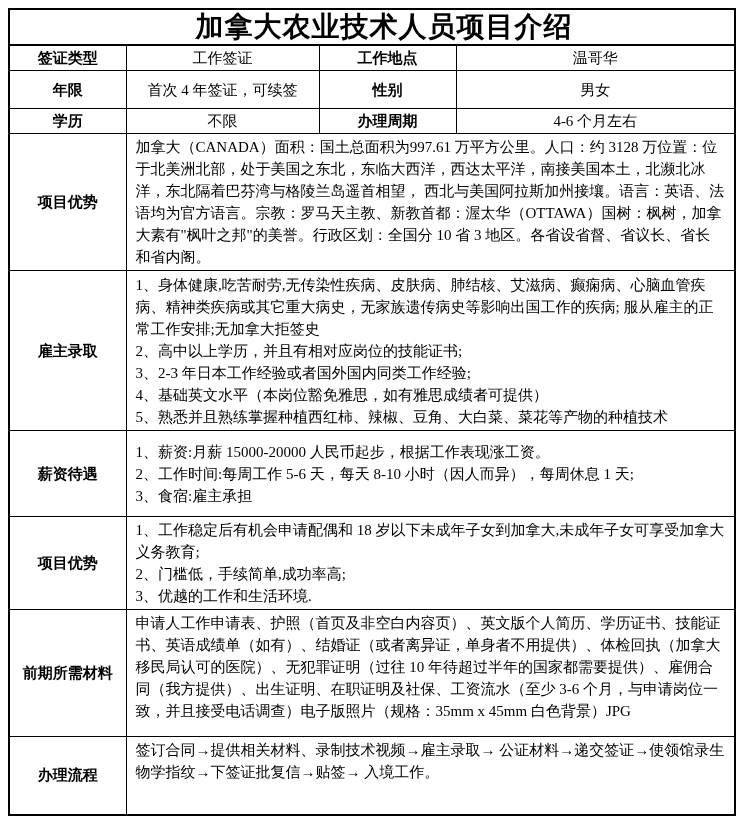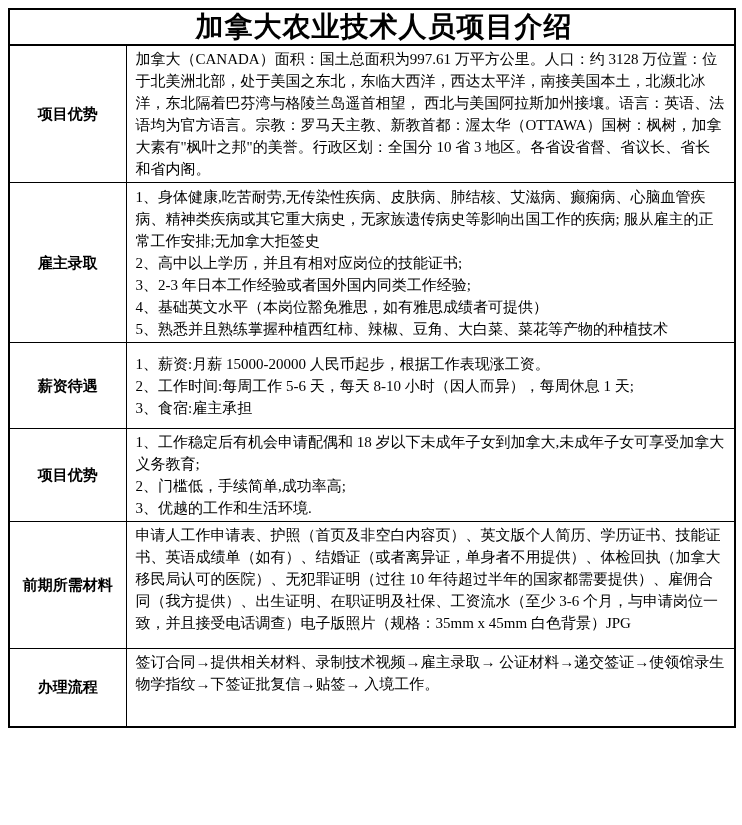--- a/index.html
+++ b/index.html
@@ -41,22 +41,40 @@
       <col style="width:193px">
       <col style="width:137px">
       <col style="width:279px">
   </colgroup>
 
   <tbody>
       <tr class="r-title h35">
     <td colspan="4">加拿大农业技术人员项目介绍</td>
   </tr>
 
+  <tr class="h25">
+    <td class="lbl">签证类型</td>
+    <td class="val">工作签证</td>
+    <td class="lbl">工作地点</td>
+    <td class="val">温哥华</td>
+  </tr>
 
+  <tr class="h38">
+    <td class="lbl">年限</td>
+    <td class="val">首次 4 年签证，可续签</td>
+    <td class="lbl">性别</td>
+    <td class="val">男女</td>
+  </tr>
 
+  <tr class="h23">
+    <td class="lbl">学历</td>
+    <td class="val">不限</td>
+    <td class="lbl">办理周期</td>
+    <td class="val">4-6 个月左右</td>
+  </tr>
 
 
   <tr class="h103">
     <td class="lbl">项目优势</td>
     <td colspan="3" class="content">加拿大（CANADA）面积：国土总面积为997.61 万平方公里。人口：约 3128 万位置：位于北美洲北部，处于美国之东北，东临大西洋，西达太平洋，南接美国本土，北濒北冰洋，东北隔着巴芬湾与格陵兰岛遥首相望， 西北与美国阿拉斯加州接壤。语言：英语、法语均为官方语言。宗教：罗马天主教、新教首都：渥太华（OTTAWA）国树：枫树，加拿大素有"枫叶之邦"的美誉。行政区划：全国分 10 省 3 地区。各省设省督、省议长、省长和省内阁。</td>
   </tr>
 
   <tr class="h160">
     <td class="lbl">雇主录取</td>
     <td colspan="3" class="content">1、身体健康,吃苦耐劳,无传染性疾病、皮肤病、肺结核、艾滋病、癫痫病、心脑血管疾病、精神类疾病或其它重大病史，无家族遗传病史等影响出国工作的疾病; 服从雇主的正常工作安排;无加拿大拒签史

